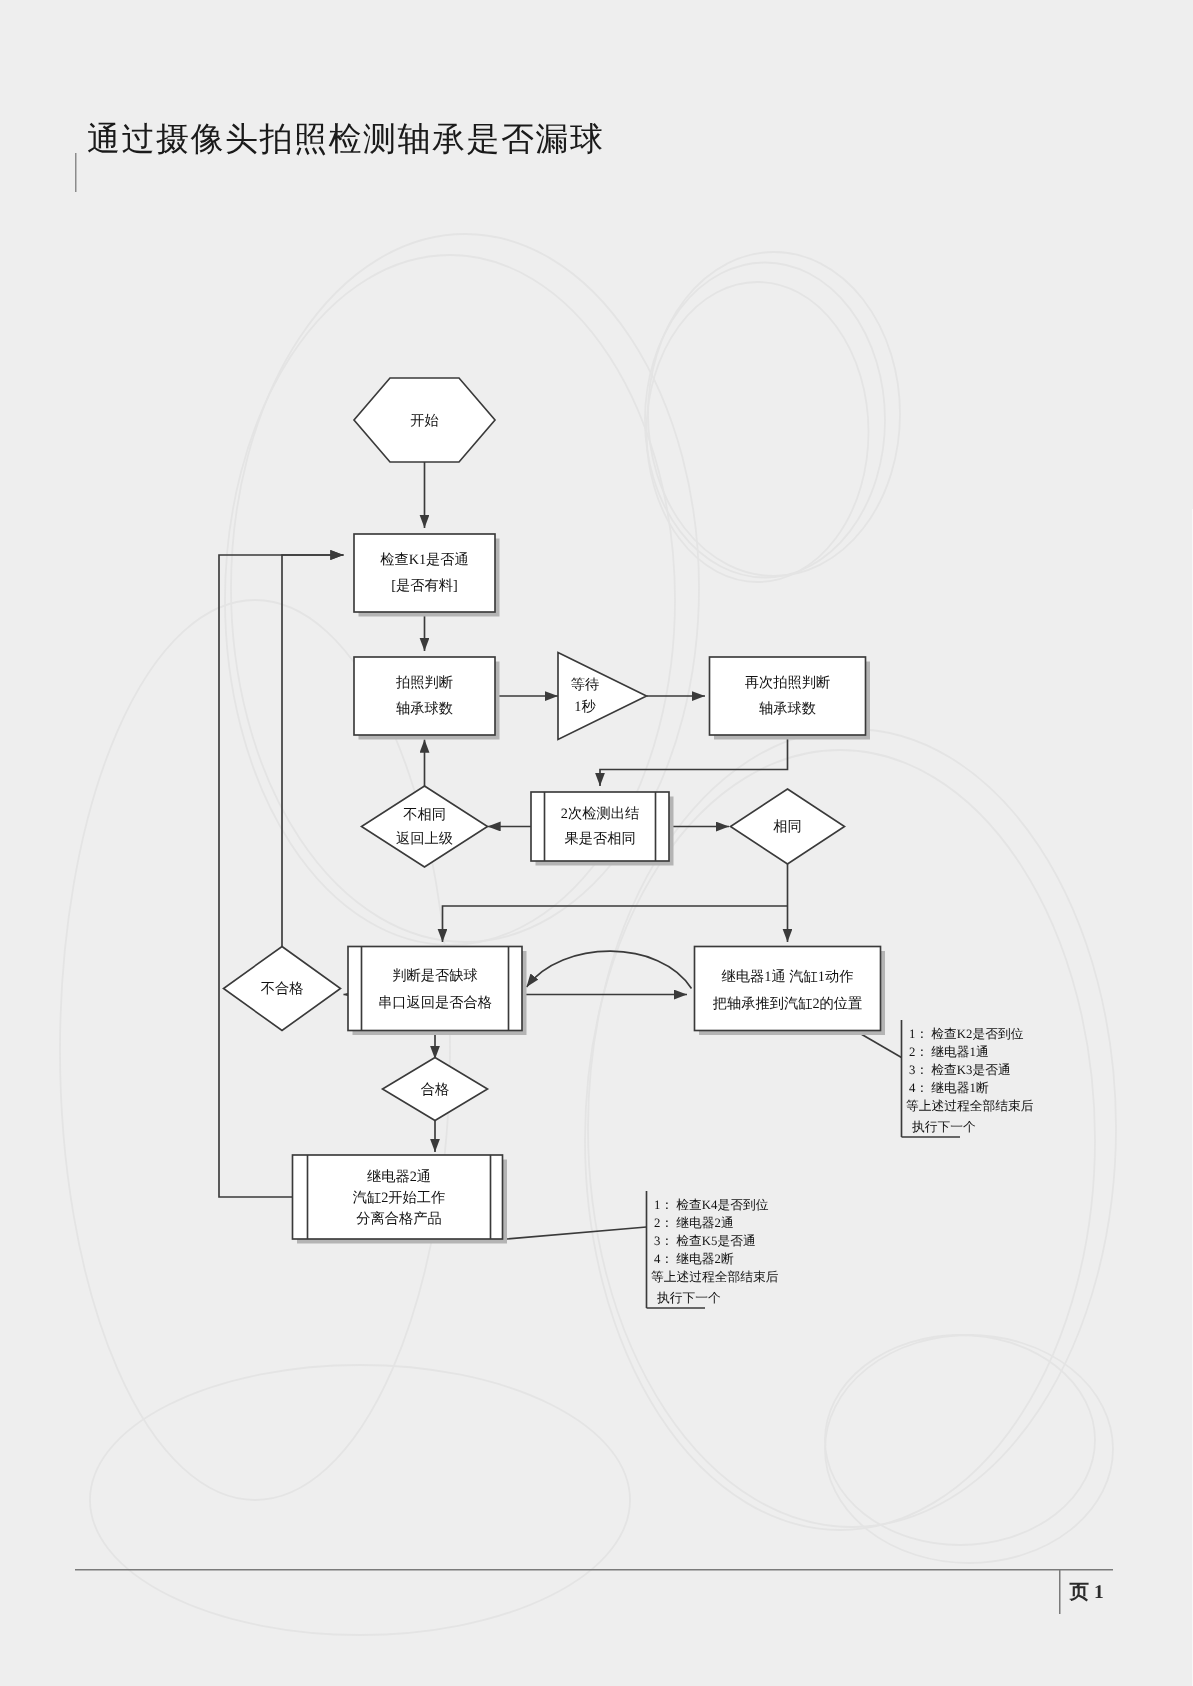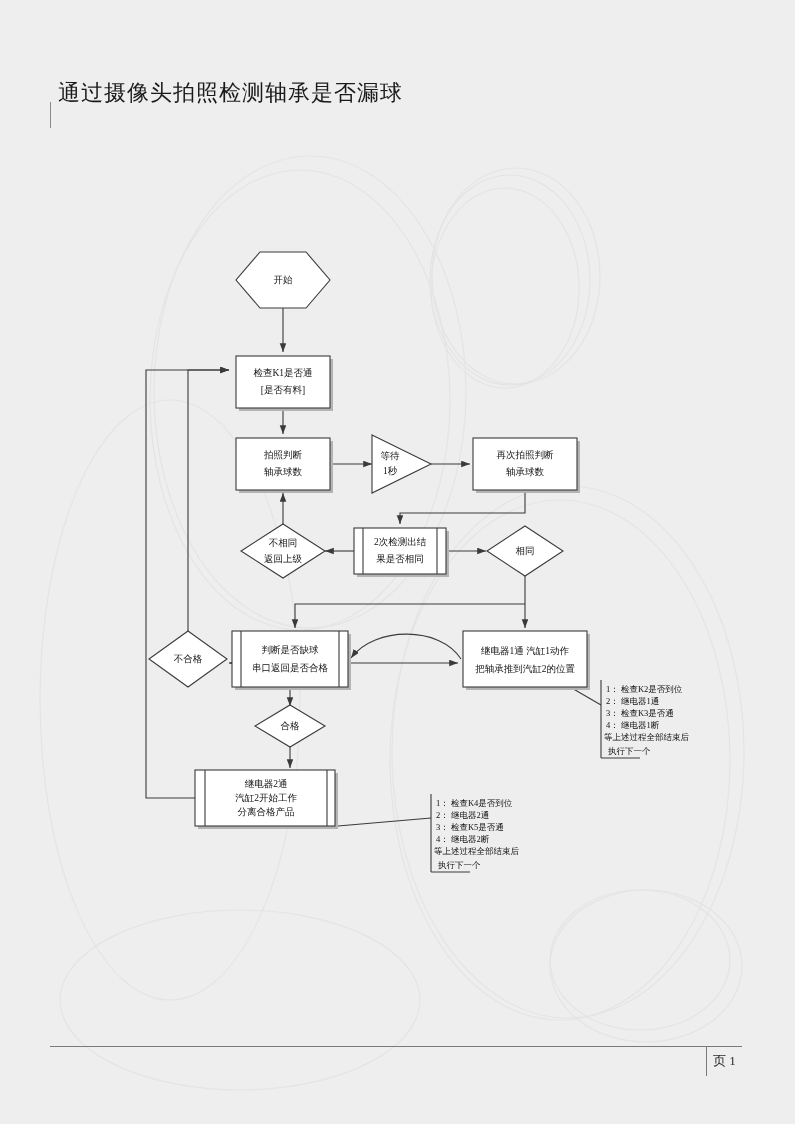--- a/index.html
+++ b/index.html
@@ -81,20 +81,21 @@
     z-index: 3;
   }
   #page-num-box {
     position: absolute;
     left: 706px;
     top: 1046px;
     width: 36px;
     height: 30px;
     border-left: 1px solid #7a7a7a;
     z-index: 3;
+    font-weight: bold;
   }
   #page-num-box .pn {
     position: absolute;
     left: 6px;
     top: 6px;
     font-size: 13px;
     color: #2b2b2b;
     white-space: nowrap;
   }
   

